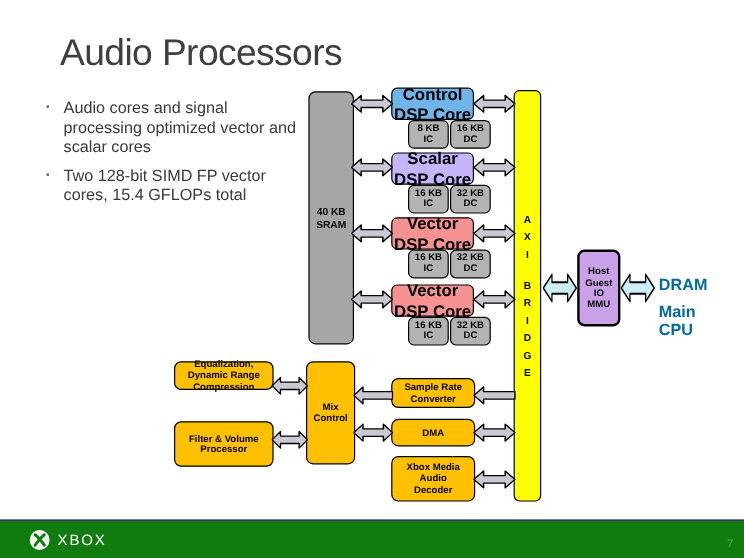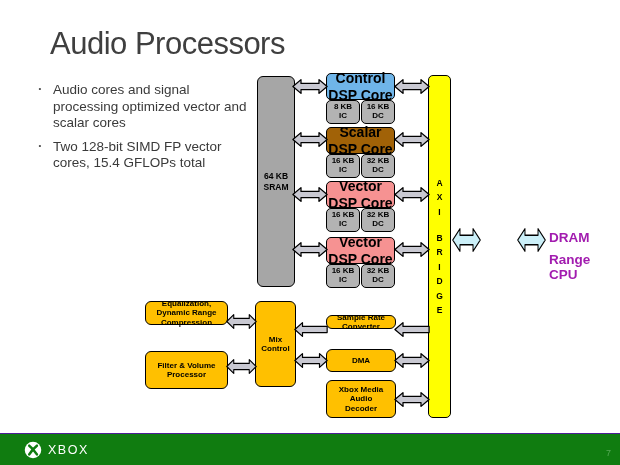--- a/index.html
+++ b/index.html
@@ -36,47 +36,47 @@
     position: absolute;
     display: flex; align-items: center; justify-content: center;
     text-align: center;
     border: 1.5px solid #000; border-radius: 6px;
     font-weight: bold; color: #000;
     white-space: pre-line; line-height: 1.18;
   }
   .sram      { left: 257px; top: 76px;  width: 38px; height: 211px; background: #a6a6a6; font-size: 8.5px; }
   .core      { left: 326px; width: 69px; height: 27px; font-size: 14px; border-radius: 5px; }
   .core-blue   { background: #6fb5e9; }
-  .core-green  { background: #a16207; }
+  .core-green  { background: #c4b5fd; }
   .core-salmon { background: #f69292; }
-  .cache-row { position: absolute; left: 326px; width: 69px; height: 24px; display: flex; gap: 1px; }
+  .cache-row { position: absolute; left: 340px; width: 69px; height: 24px; display: flex; gap: 1px; }
   .cache {
     flex: 1; display: flex; align-items: center; justify-content: center;
     background: #b3b3b3; border: 1.5px solid #000; border-radius: 5px;
     font-size: 8px; font-weight: bold; text-align: center;
     white-space: pre-line; line-height: 1.1;
   }
   .axi {
     left: 428px; top: 75px; width: 23px; height: 343px;
     background: #ffff00; border-radius: 5px;
     flex-direction: column; font-size: 8.5px;
   }
   .axi-letters { display: flex; flex-direction: column; align-items: center; gap: 4.5px; }
   .axi-letters .gap { height: 7px; }
   .mmu { left: 481px; top: 208px; width: 36px; height: 64px; background: #c9a1e9; font-size: 8px; border-width: 2px; }
   .engine { background: #ffc000; font-size: 8px; }
   .eq     { left: 145px; top: 301px; width: 83px; height: 24px; }
   .filter { left: 145px; top: 351px; width: 83px; height: 38px; }
   .mix    { left: 255px; top: 301px; width: 41px; height: 86px; }
-  .src    { left: 326px; top: 315px; width: 70px; height: 14px; }
+  .src    { left: 326px; top: 315px; width: 70px; height: 25px; }
   .dma    { left: 326px; top: 349px; width: 70px; height: 23px; }
   .xma    { left: 326px; top: 380px; width: 70px; height: 38px; }
   .side-label {
     position: absolute; left: 549px;
-    font-weight: bold; font-size: 13.5px; color: #a21caf;
+    font-weight: bold; font-size: 13.5px; color: #0369a1;
     white-space: pre-line; line-height: 1.12;
   }
   .dram-label { top: 230px; }
   .cpu-label  { top: 252px; }
   .arrow { position: absolute; }
   
   .footer {
     position: absolute; left: 0; bottom: 0; width: 620px; height: 32px;
     background: #107c10; border-top: 1px solid #4c1d95;
     display: flex; align-items: center;
@@ -109,21 +109,21 @@
       </symbol>
     </defs>
   </svg>
 
   <h1 class="title">Audio Processors</h1>
   <ul class="bullets">
     <li>Audio cores and signal processing optimized vector and scalar cores</li>
     <li>Two 128-bit SIMD FP vector cores, 15.4 GFLOPs total</li>
   </ul>
 
-  <div class="block sram">64 KB
+  <div class="block sram">40 KB
 SRAM</div>
 
   <div class="block core core-blue" style="top:73px">Control
 DSP Core</div>
   <div class="cache-row" style="top:100px">
     <div class="cache">8 KB
 IC</div>
     <div class="cache">16 KB
 DC</div>
   </div>
@@ -152,22 +152,26 @@
     <div class="cache">16 KB
 IC</div>
     <div class="cache">32 KB
 DC</div>
   </div>
 
   <div class="block axi">
     <div class="axi-letters"><div>A</div><div>X</div><div>I</div><div class="gap"></div><div>B</div><div>R</div><div>I</div><div>D</div><div>G</div><div>E</div></div>
   </div>
 
+  <div class="block mmu">Host
+Guest
+IO
+MMU</div>
   <div class="side-label dram-label">DRAM</div>
-  <div class="side-label cpu-label">Range
+  <div class="side-label cpu-label">Main
 CPU</div>
 
   <div class="block engine eq">Equalization,
 Dynamic Range
 Compression</div>
   <div class="block engine filter">Filter &amp; Volume
 Processor</div>
   <div class="block engine mix">Mix
 Control</div>
   <div class="block engine src">Sample Rate

